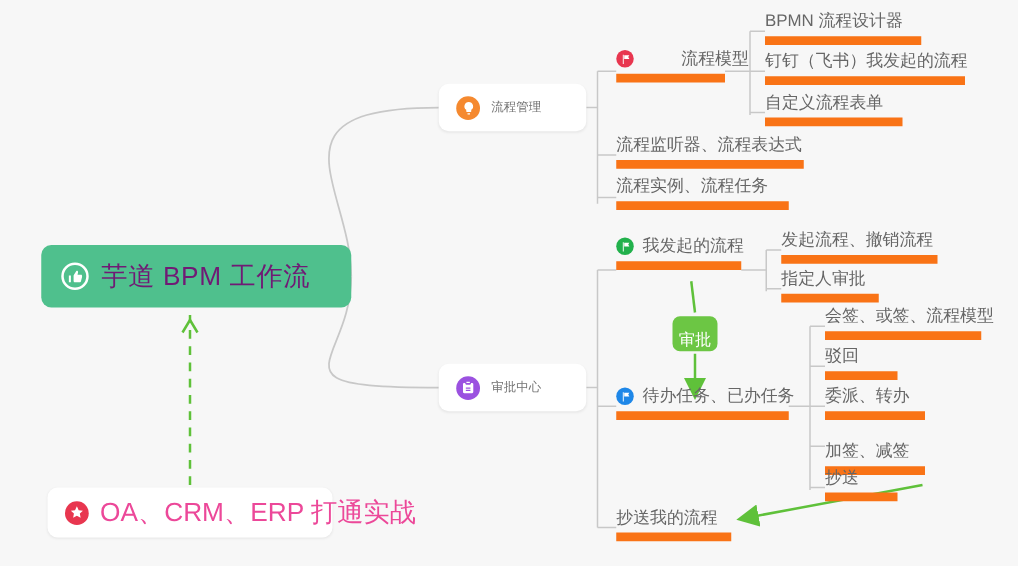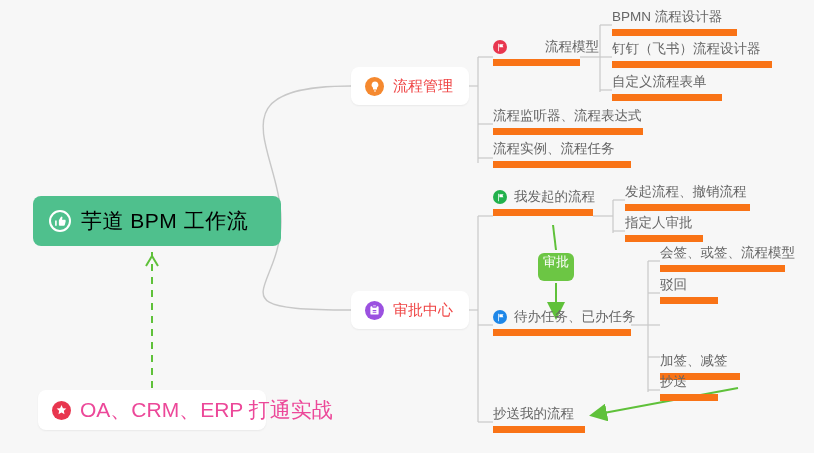--- a/index.html
+++ b/index.html
@@ -19,35 +19,35 @@
     position:absolute;
     left:33px;top:196px;
     width:248px;height:50px;
     background:#4fc08d;
     border-radius:8px;
     display:flex;align-items:center;
     padding:0 16px;
     box-sizing:border-box;
   }
   .root-node .label{
-    color:#000000;font-size:21px;letter-spacing:.5px;
+    color:#701a75;font-size:21px;letter-spacing:.5px;
     margin-left:10px;white-space:nowrap;
   }
 
   
   .card{
     position:absolute;
     background:#ffffff;
     border-radius:8px;
     display:flex;align-items:center;
     padding:0 14px;
     box-sizing:border-box;
     box-shadow:0 1px 2px rgba(0,0,0,0.06);
   }
-  .card .label{font-size:15px;color:#ef4444;margin-left:9px;white-space:nowrap;}
+  .card .label{font-size:10px;color:#737373;margin-left:9px;white-space:nowrap;}
 
   #branch-process{left:351px;top:67px;width:118px;height:38px;}
   #branch-approval{left:351px;top:291px;width:118px;height:38px;}
   #card-integration{left:38px;top:390px;width:228px;height:40px;}
   #card-integration .label{font-size:21px;color:#ec4899;}
 
   
   .leaf{
     position:absolute;
     display:flex;align-items:flex-end;
@@ -77,21 +77,21 @@
   }
   .thumb-ring svg{display:block;}
 
   
   .badge{
     position:absolute;
     background:#6cc644;
     color:#ffffff;
     border-radius:6px;
     font-size:13px;
-    display:flex;align-items:flex-start;justify-content:center;
+    display:flex;align-items:flex-end;justify-content:center;
     white-space:nowrap;
   }
   #badge-approve{left:538px;top:253px;width:36px;height:28px;}
 </style>
 </head>
 <body>
 
 <div id="canvas">
 
   <svg class="links" viewBox="0 0 814 453">
@@ -185,21 +185,21 @@
         </svg>
       </span>
     </span>
     <span class="label">流程模型</span>
   </div>
 
   <div class="leaf" style="left:612px;top:8px;width:125px;">
     <span class="label">BPMN 流程设计器</span>
   </div>
   <div class="leaf" style="left:612px;top:40px;width:160px;">
-    <span class="label">钉钉（飞书）流程设计器</span>
+    <span class="label">钉钉（飞书）我发起的流程</span>
   </div>
   <div class="leaf" style="left:612px;top:73px;width:110px;text-align:center;">
     <span class="label">自定义流程表单</span>
   </div>
 
   <div class="leaf" style="left:493px;top:107px;width:150px;">
     <span class="label">流程监听器、流程表达式</span>
   </div>
   <div class="leaf" style="left:493px;top:140px;width:138px;">
     <span class="label">流程实例、流程任务</span>
@@ -233,20 +233,23 @@
     </span>
     <span class="label">待办任务、已办任务</span>
   </div>
 
   <div class="leaf" style="left:660px;top:244px;width:125px;">
     <span class="label">会签、或签、流程模型</span>
   </div>
   <div class="leaf" style="left:660px;top:276px;width:58px;">
     <span class="label">驳回</span>
   </div>
+  <div class="leaf" style="left:660px;top:308px;width:80px;">
+    <span class="label">委派、转办</span>
+  </div>
   <div class="leaf" style="left:660px;top:352px;width:80px;">
     <span class="label">加签、减签</span>
   </div>
   <div class="leaf" style="left:660px;top:373px;width:58px;">
     <span class="label">抄送</span>
   </div>
 
   <div class="leaf" style="left:493px;top:405px;width:92px;">
     <span class="label">抄送我的流程</span>
   </div>

